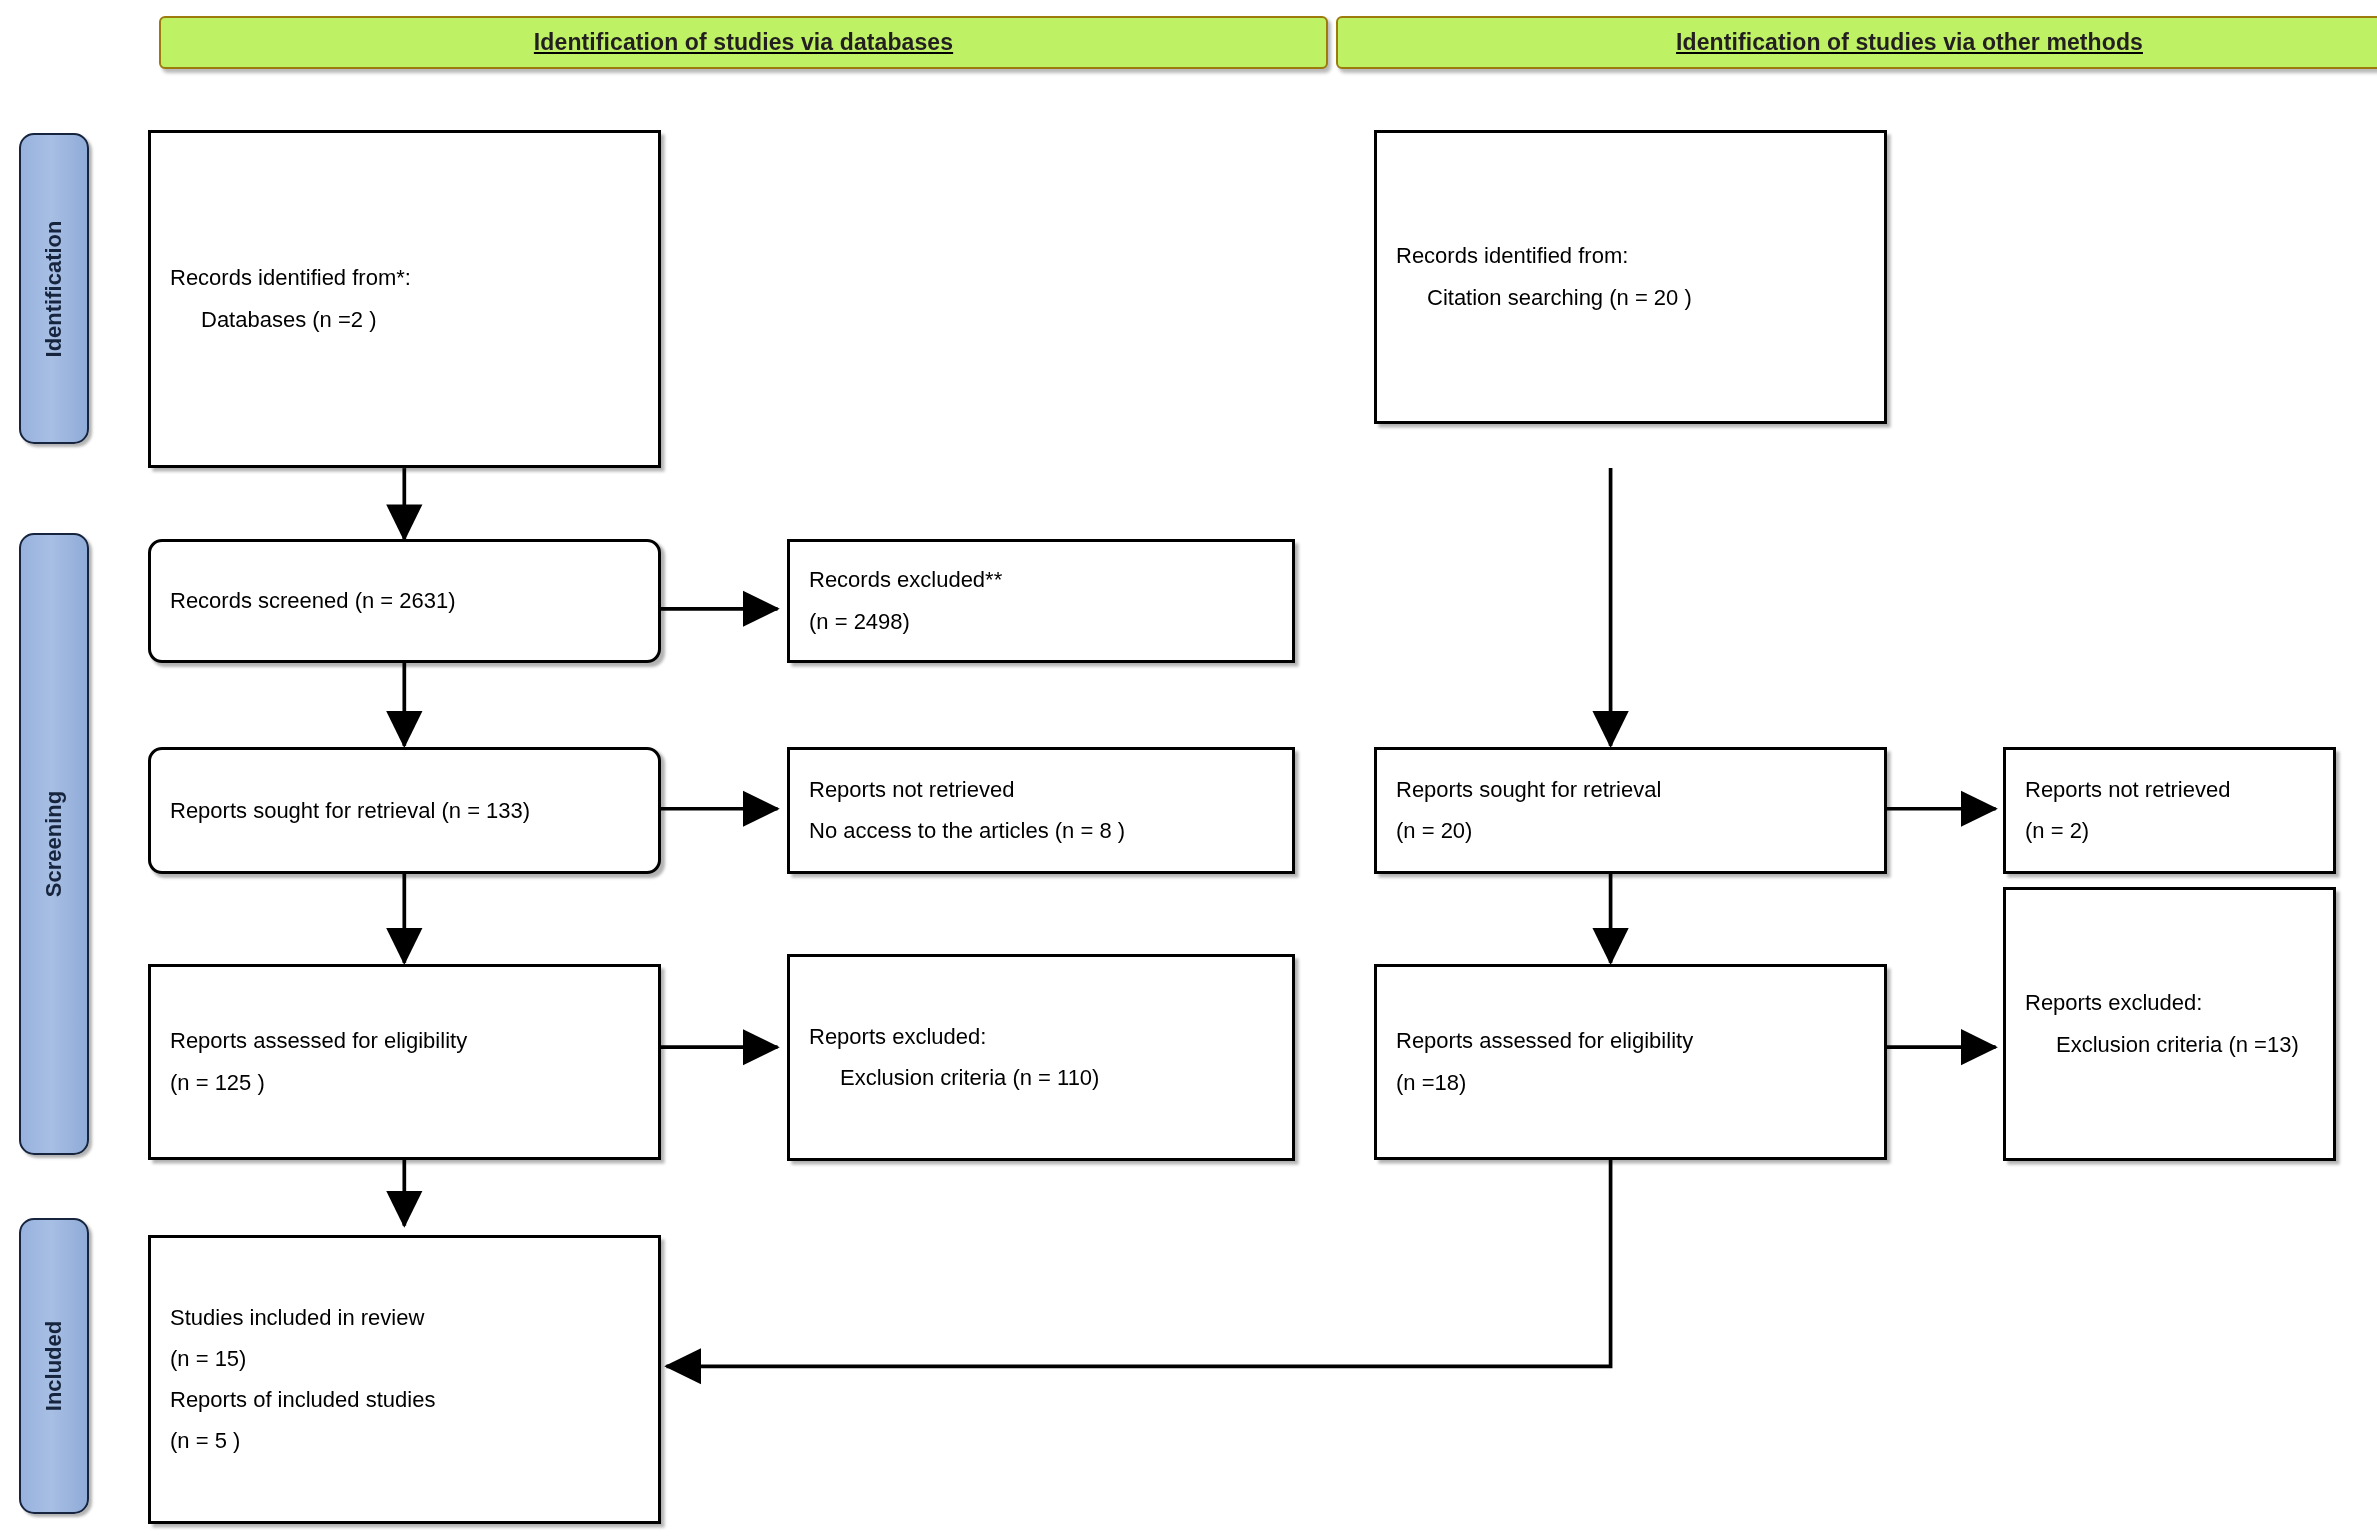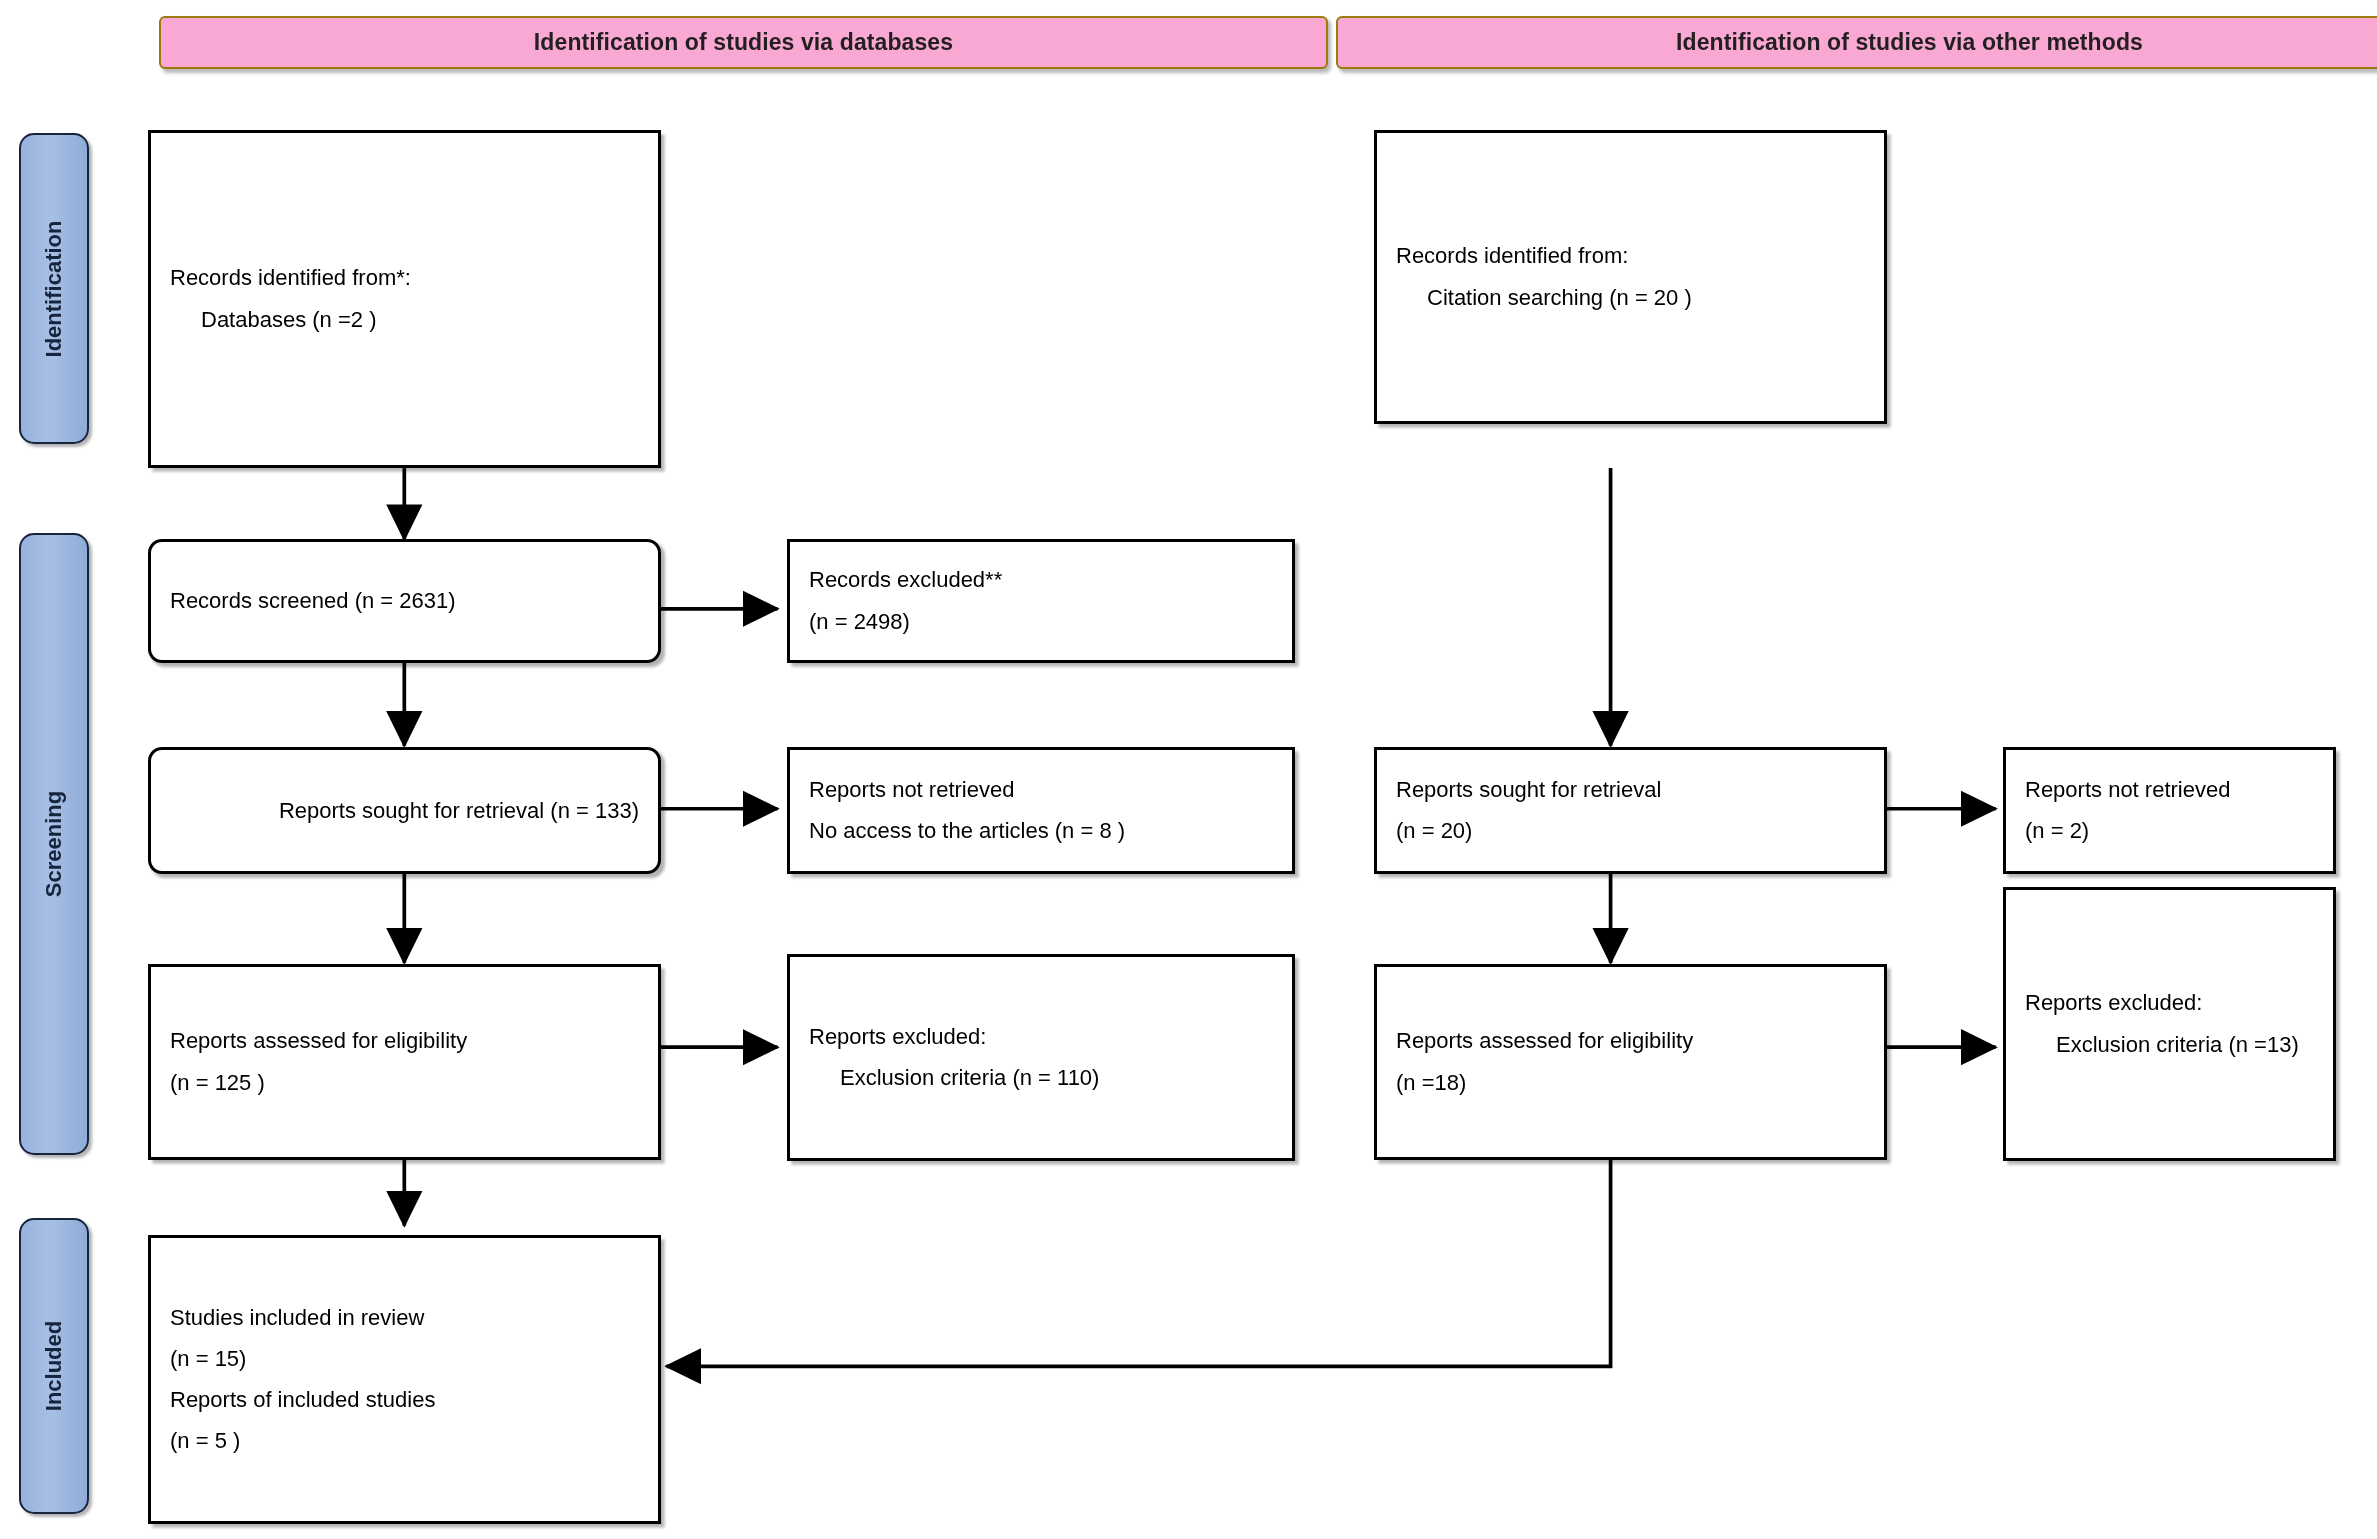--- a/index.html
+++ b/index.html
@@ -14,28 +14,29 @@
     position: relative;
     width: 2377px;
     height: 1539px;
     background: #ffffff;
     overflow: hidden;
   }
 
   
   .header-bar {
     position: absolute;
-    background: #f9a8d4;
+    background: #bef264;
     border: 2.2px solid #9C7A0B;
     border-radius: 6px;
     box-sizing: border-box;
     display: flex;
     align-items: center;
     justify-content: center;
     box-shadow: 3px 3.7px 3.7px rgba(0,0,0,0.28);
+    text-decoration: underline;
   }
   .header-bar span {
     font-size: 23px;
     font-weight: bold;
     color: #231F20;
     letter-spacing: 0.1px;
     white-space: nowrap;
   }
 
   
@@ -153,21 +154,21 @@
 
   <div class="pbox vcenter-single" style="left:148px; top:539px; width:513px; height:124px;">
     <div class="line">Records screened (n = 2631)</div>
   </div>
 
   <div class="pbox" style="left:787px; top:539px; width:508px; height:124px;">
     <div class="line">Records excluded**</div>
     <div class="line">(n = 2498)</div>
   </div>
 
-  <div class="pbox vcenter-single" style="left:148px; top:747px; width:513px; height:127px;align-items:flex-end;">
+  <div class="pbox vcenter-single" style="left:148px; top:747px; width:513px; height:127px;">
     <div class="line">Reports sought for retrieval (n = 133)</div>
   </div>
 
   <div class="pbox" style="left:787px; top:747px; width:508px; height:127px;">
     <div class="line">Reports not retrieved</div>
     <div class="line">No  access to the articles (n = 8 )</div>
   </div>
 
   <div class="pbox" style="left:148px; top:964px; width:513px; height:196px;">
     <div class="line">Reports assessed for eligibility</div>

